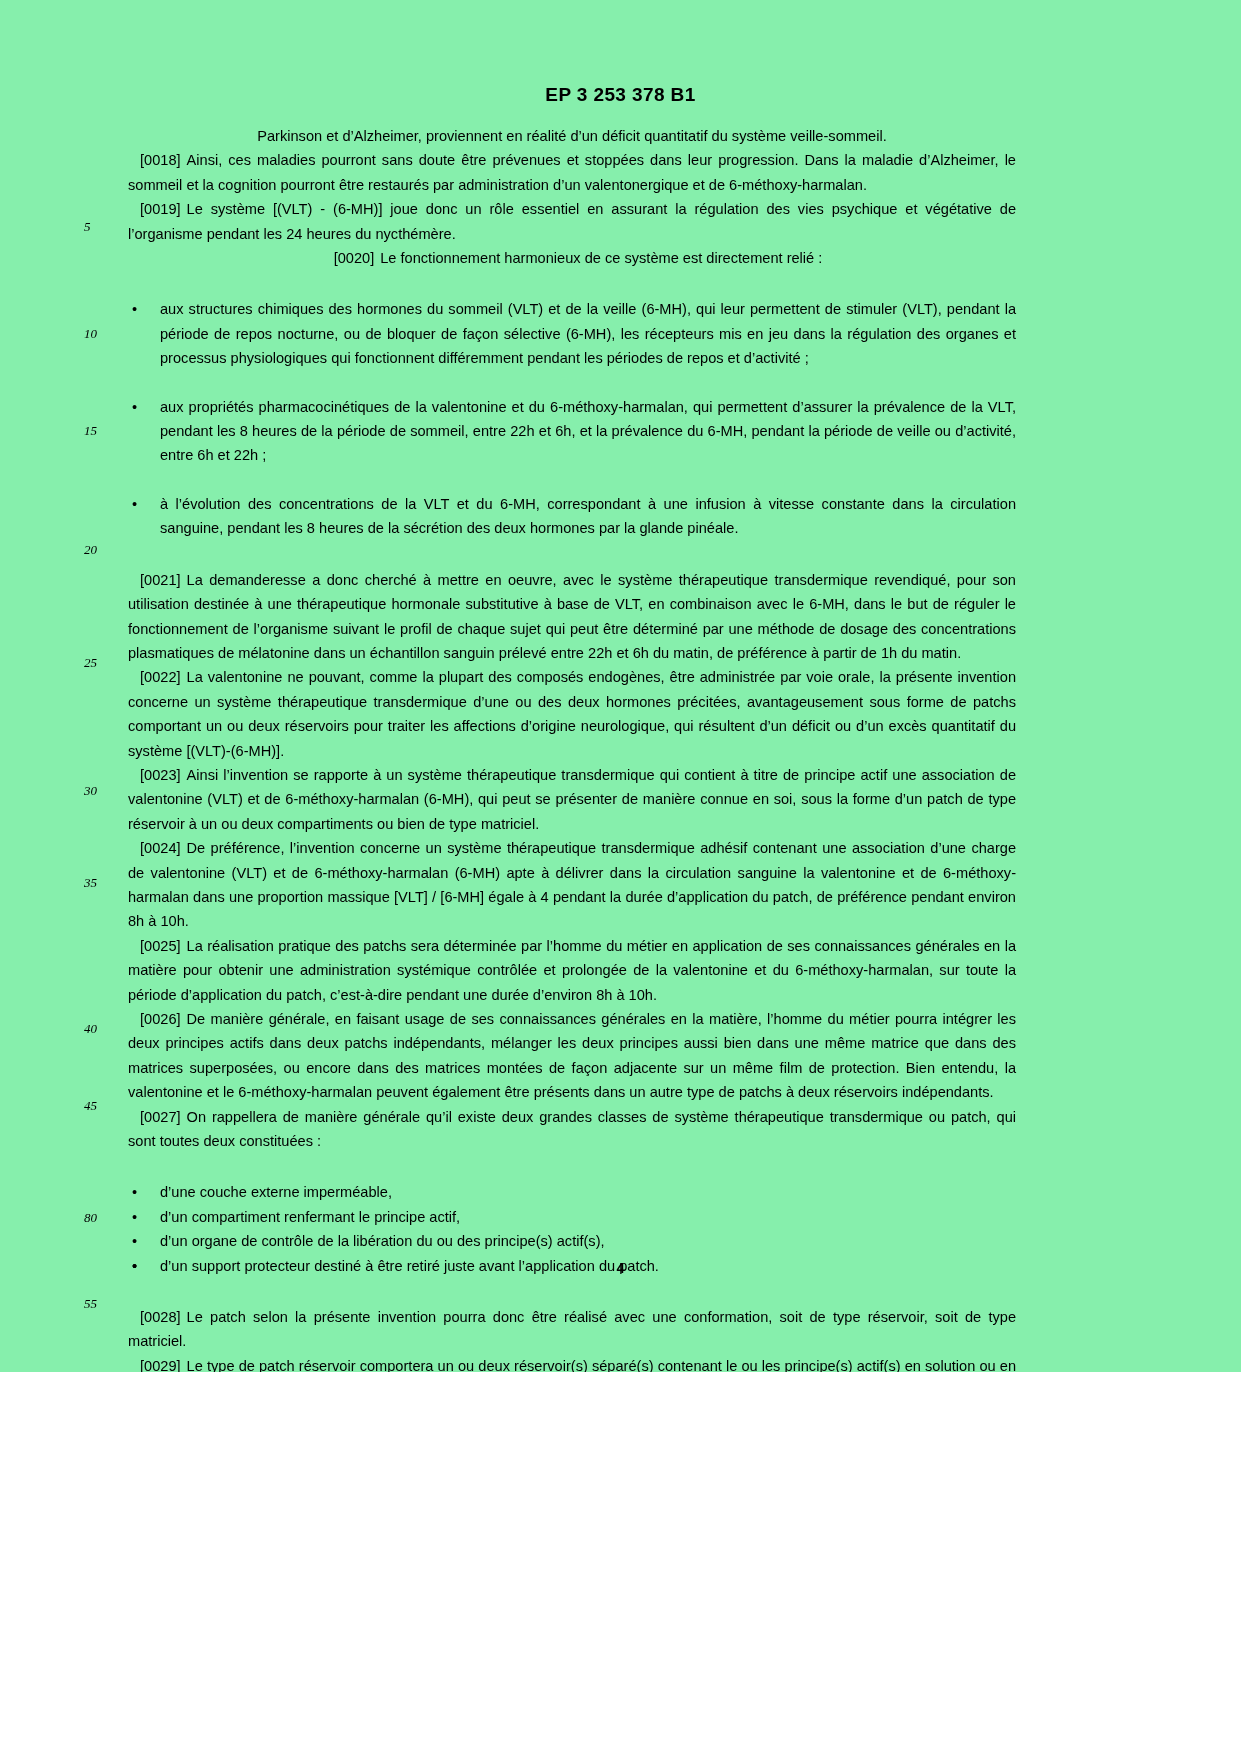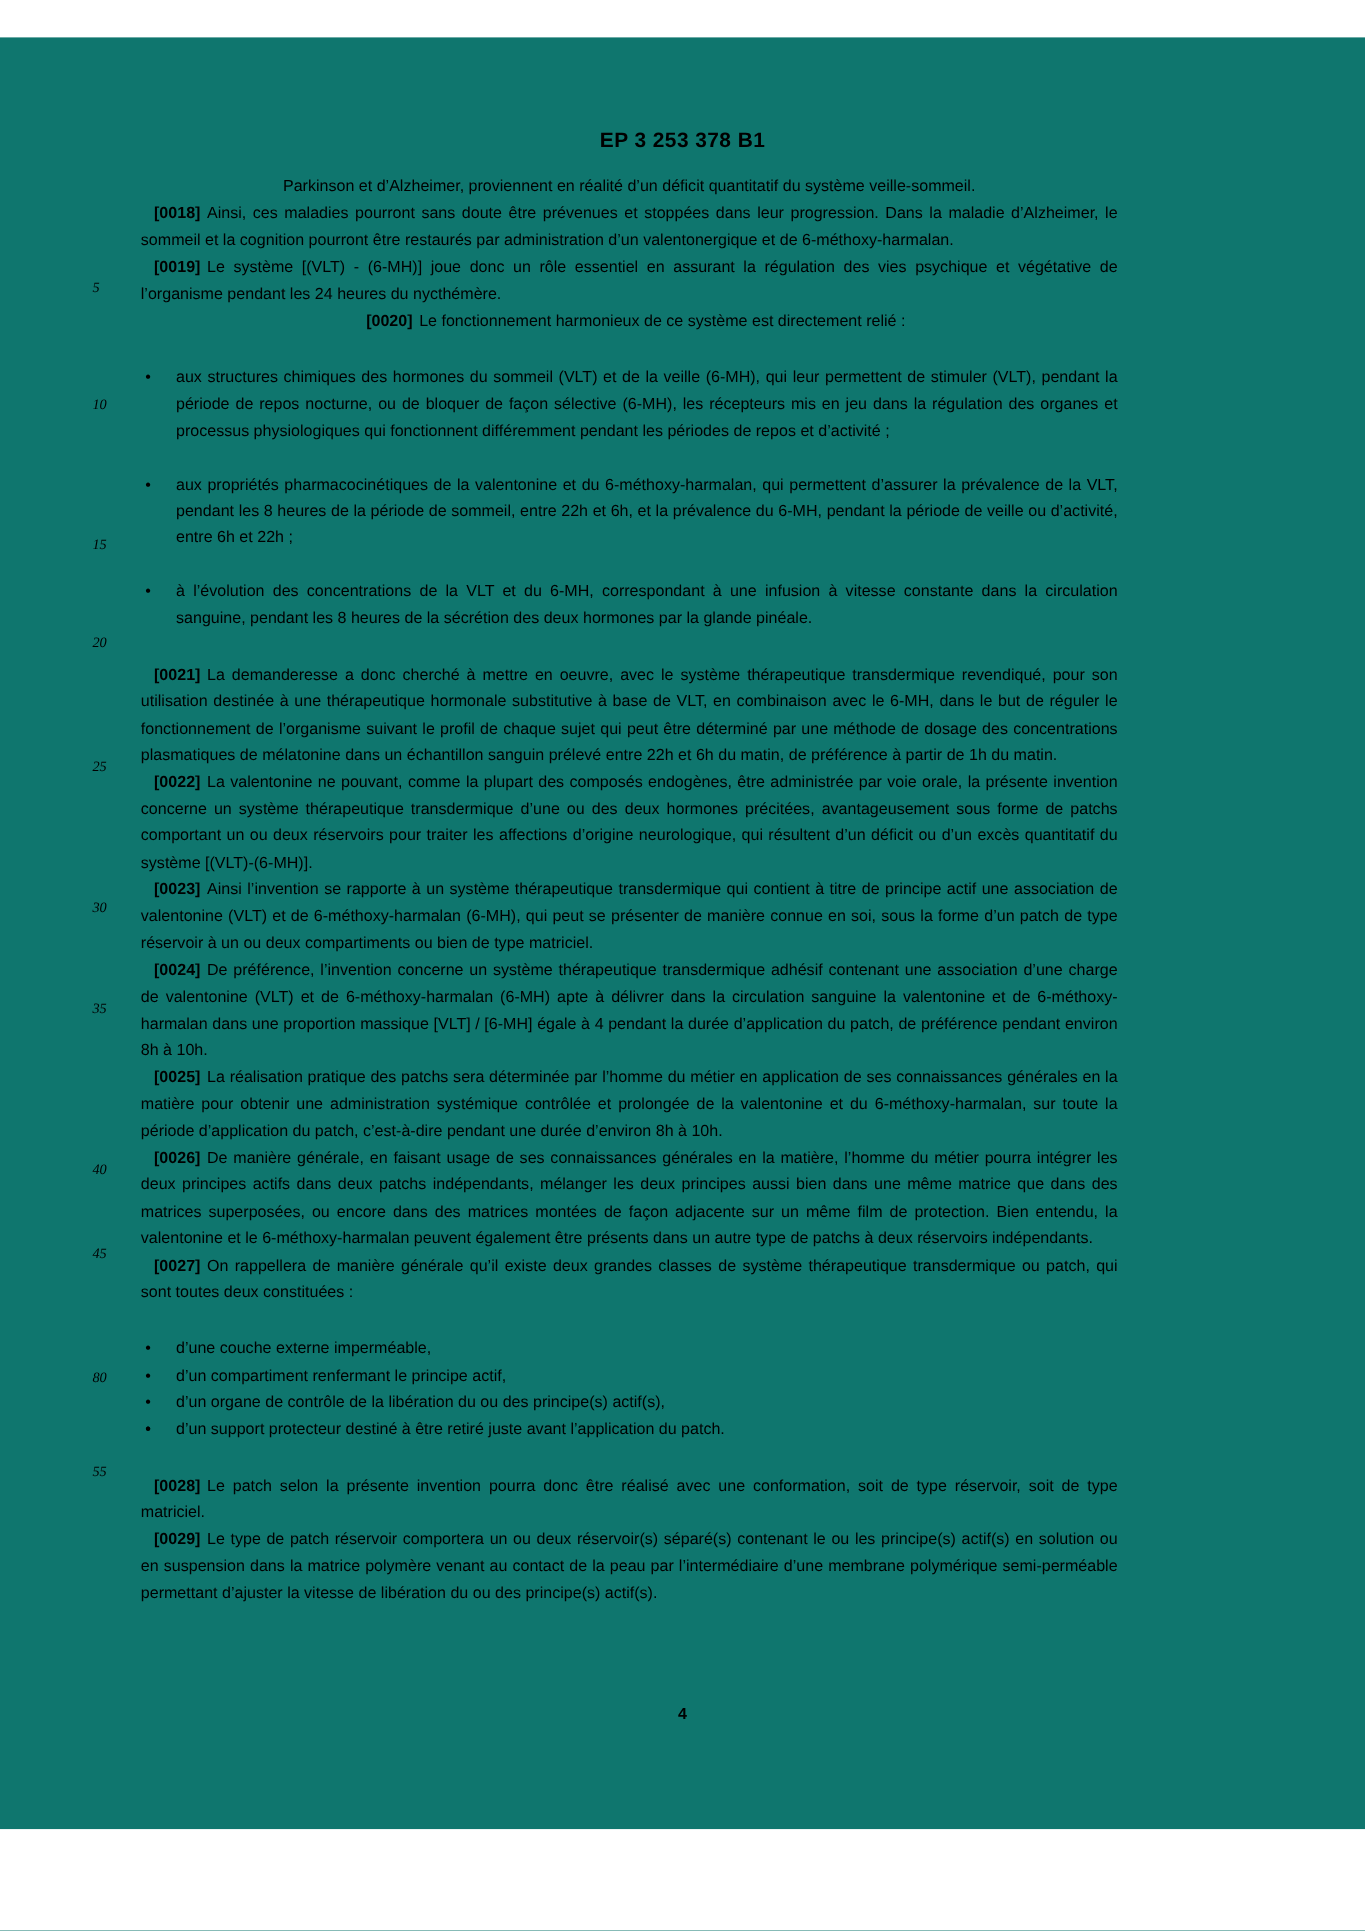--- a/index.html
+++ b/index.html
@@ -7,25 +7,24 @@
     padding: 0;
     background: #ffffff;
   }
   body {
     font-family: "Liberation Sans", sans-serif;
     color: #000000;
   }
   .page {
     position: relative;
     width: 1241px;
-    height: 1629px;
-    background: #0f766e;
+    height: 1372px;
+    background: #86efac;
     overflow: hidden;
     box-sizing: border-box;
-    margin-top: 34px;
   }
   .header {
     position: absolute;
     top: 84px;
     left: 0;
     width: 1241px;
     text-align: center;
     font-size: 19px;
     font-weight: bold;
     letter-spacing: 0.4px;
@@ -41,21 +40,21 @@
     font-size: 14.6px;
     line-height: 24.4px;
     text-align: justify;
     text-justify: inter-word;
     margin: 0;
   }
   .para.nojust {
     text-align: center;
   }
   .tag {
-    font-weight: bold;
+    font-weight: normal;
     margin-right: 6px;
     padding-left: 12px;
   }
   .tag::after {
     content: "";
     display: inline;
   }
   .spacer-lg { height: 27px; }
 
   
@@ -116,21 +115,21 @@
 </head>
 <body>
 
 <div class="page">
 
   <div class="header">EP 3 253 378 B1</div>
 
   <div class="linenums">
     <div class="linenum" style="top:219px">5</div>
     <div class="linenum" style="top:326px">10</div>
-    <div class="linenum" style="top:453px">15</div>
+    <div class="linenum" style="top:423px">15</div>
     <div class="linenum" style="top:542px">20</div>
     <div class="linenum" style="top:655px">25</div>
     <div class="linenum" style="top:783px">30</div>
     <div class="linenum" style="top:875px">35</div>
     <div class="linenum" style="top:1021px">40</div>
     <div class="linenum" style="top:1098px">45</div>
     <div class="linenum" style="top:1210px">80</div>
     <div class="linenum" style="top:1296px">55</div>
   </div>
 

